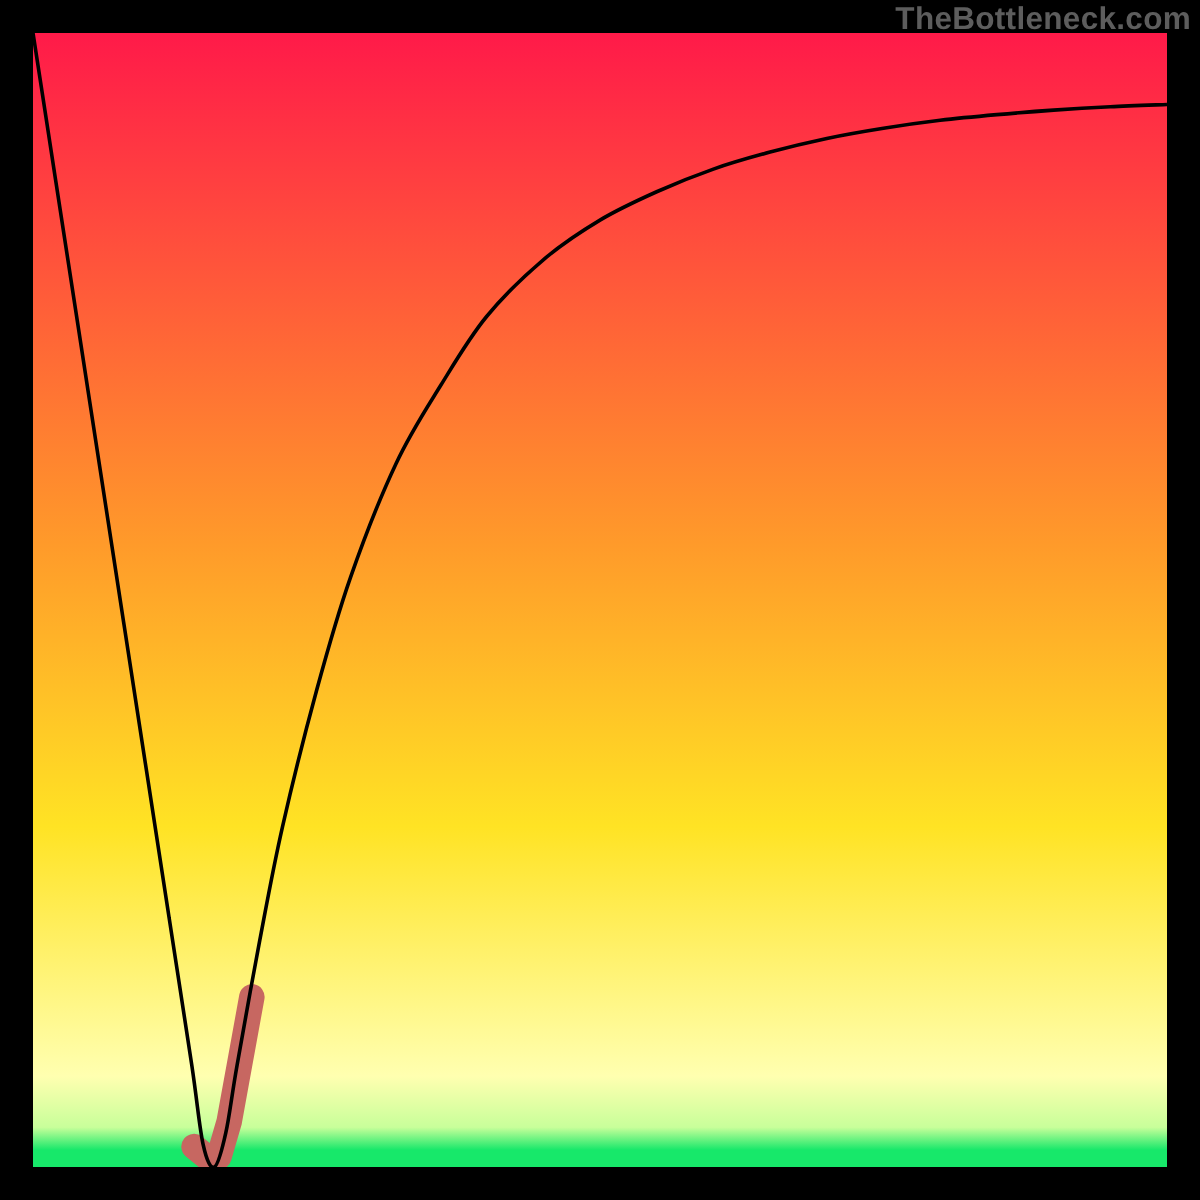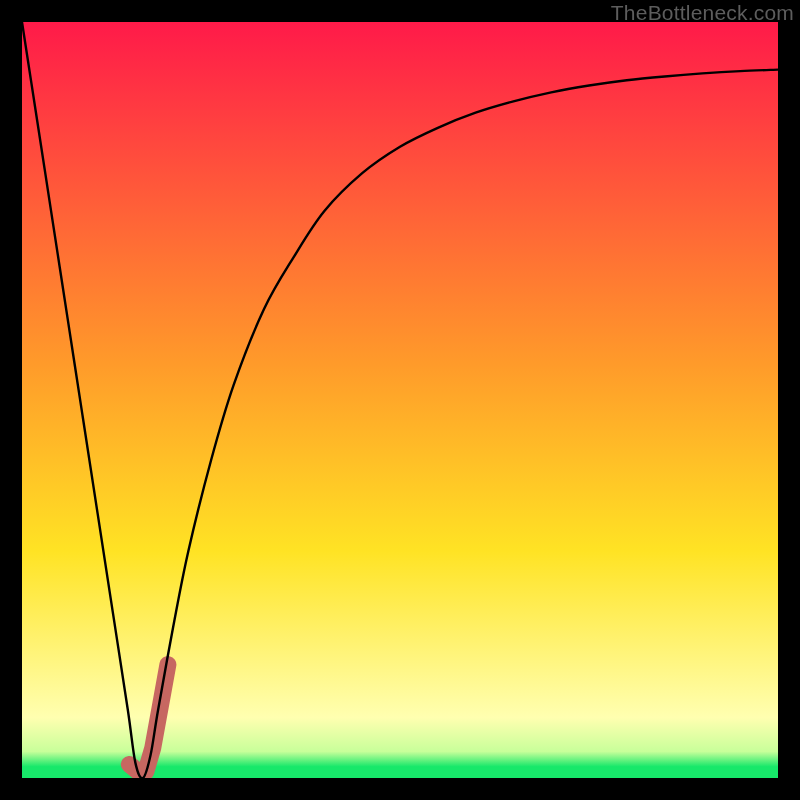--- a/index.html
+++ b/index.html
@@ -33,21 +33,21 @@
     position: absolute;
     inset: 0;
   }
   .watermark {
     position: absolute;
     top: 1px;
     right: 6px;
     color: #5d5d5d;
     font-size: 21px;
     letter-spacing: 0.2px;
-    font-weight: 400;
+    font-weight: 700;
   }
 </style>
 </head>
 <body>
 
 <div class="frame">
   <div class="watermark">TheBottleneck.com</div>
   <div class="plot">
     <svg class="gradient" width="756" height="756" viewBox="0 0 756 756" preserveAspectRatio="none">
       <defs>

